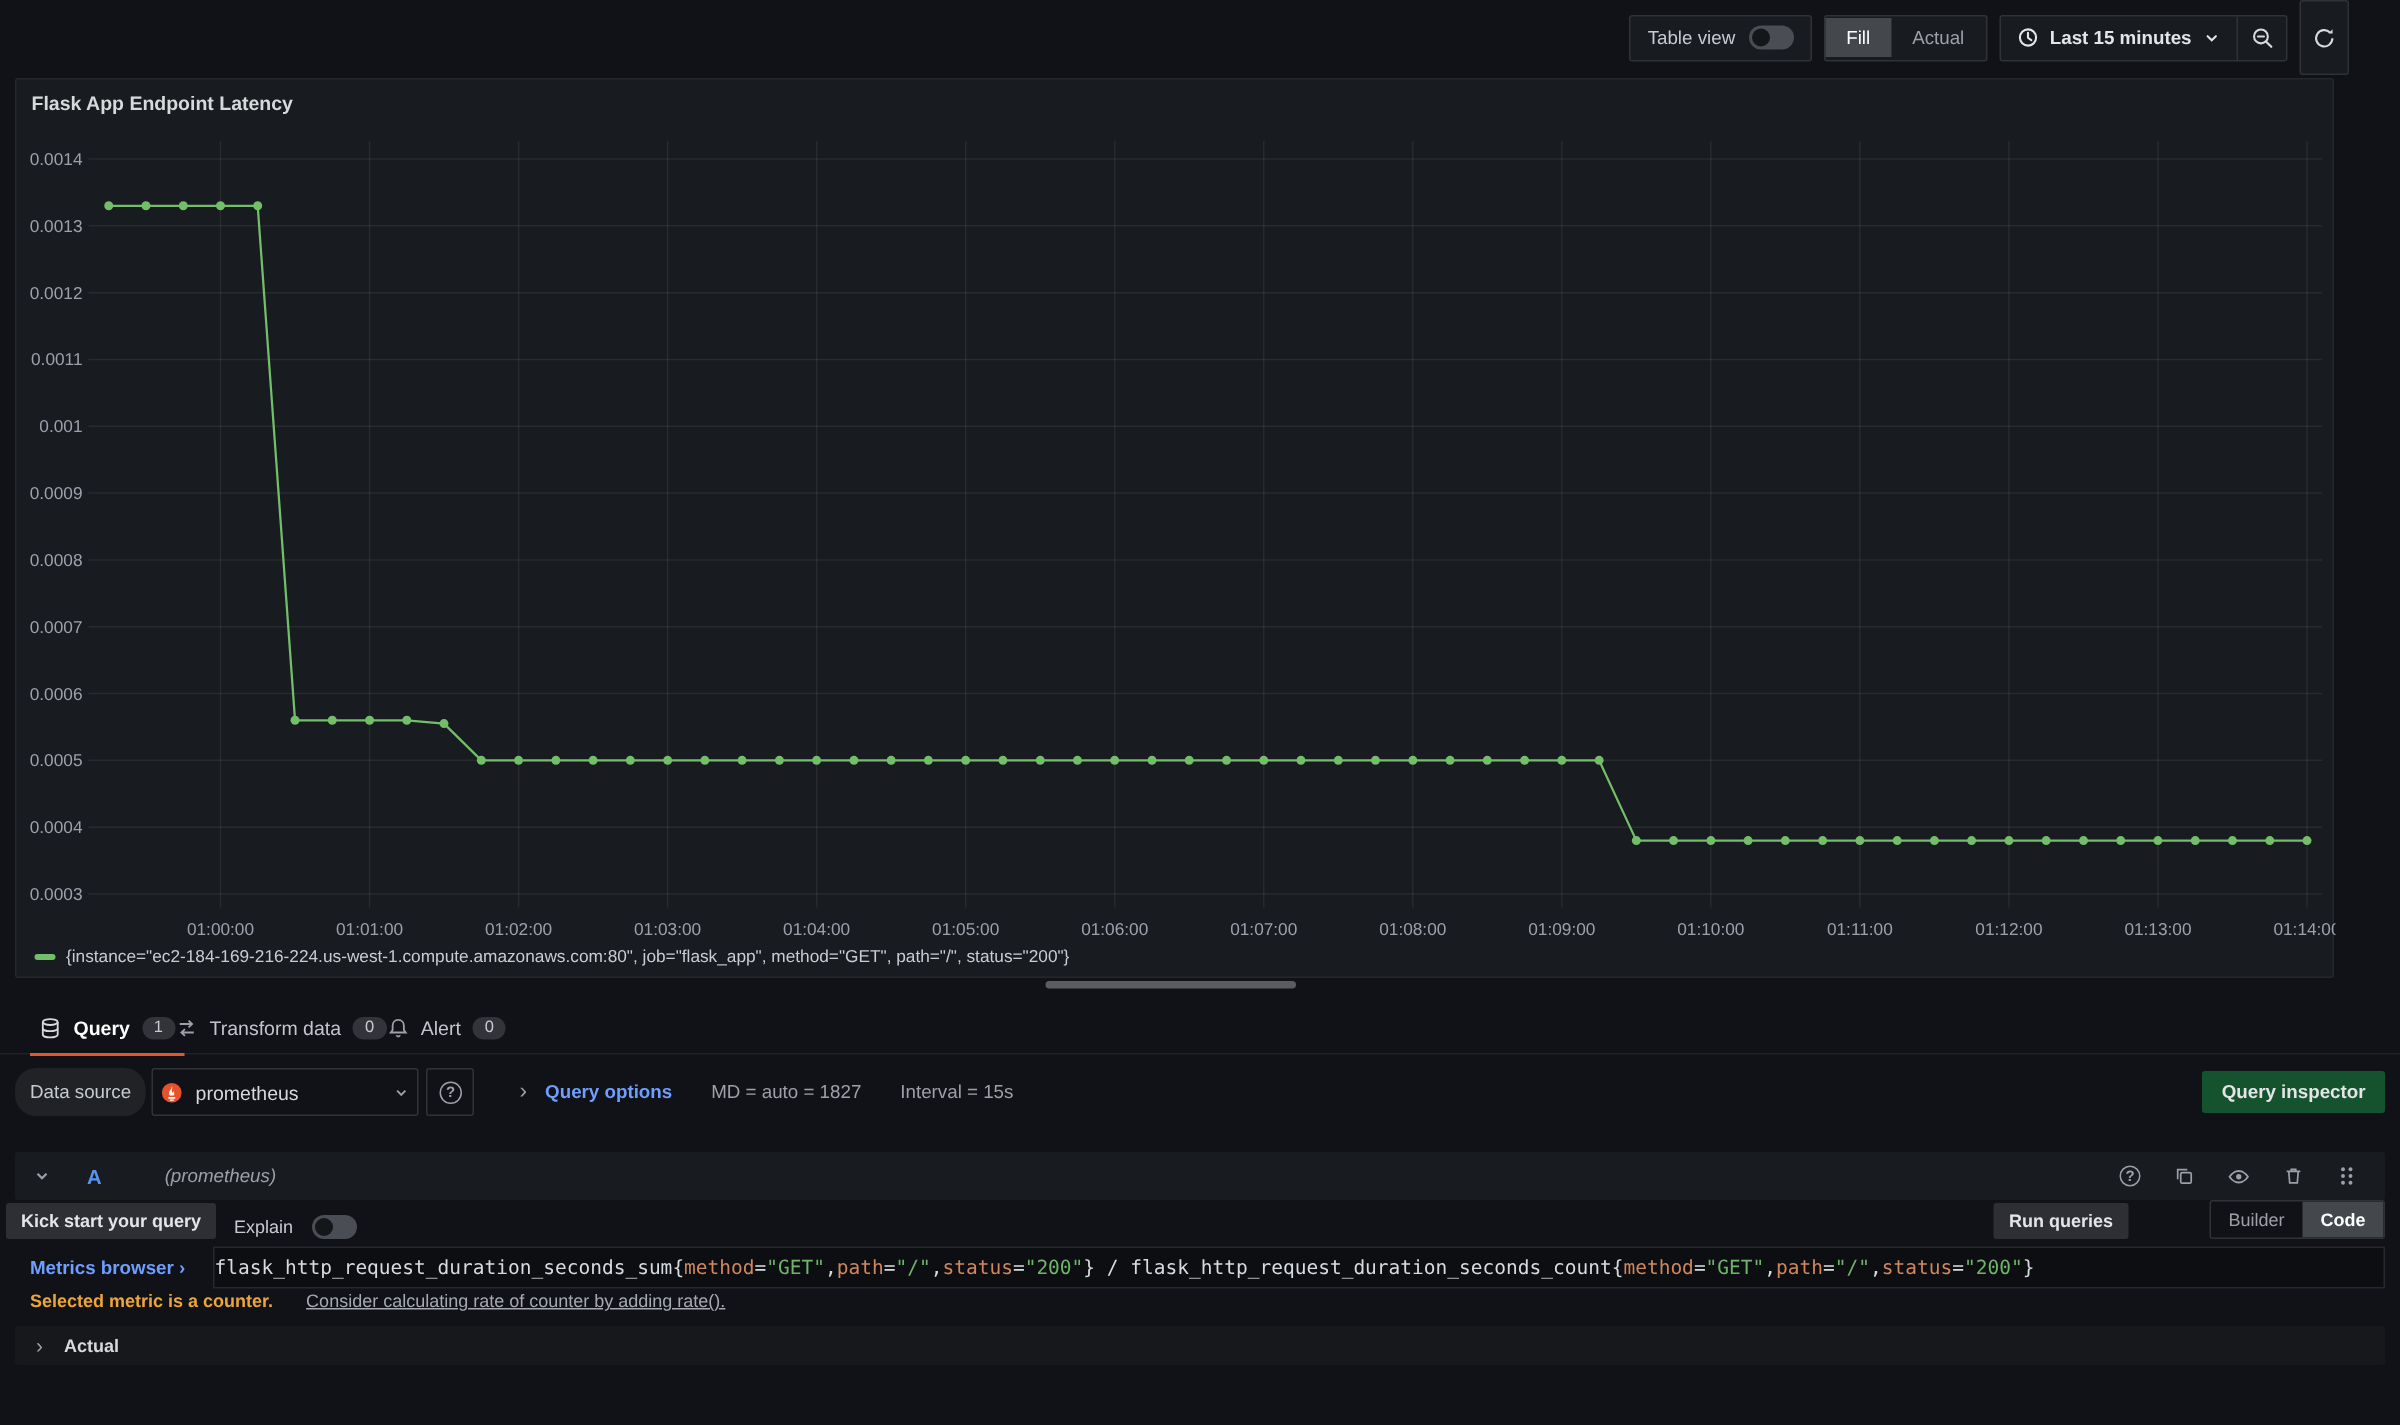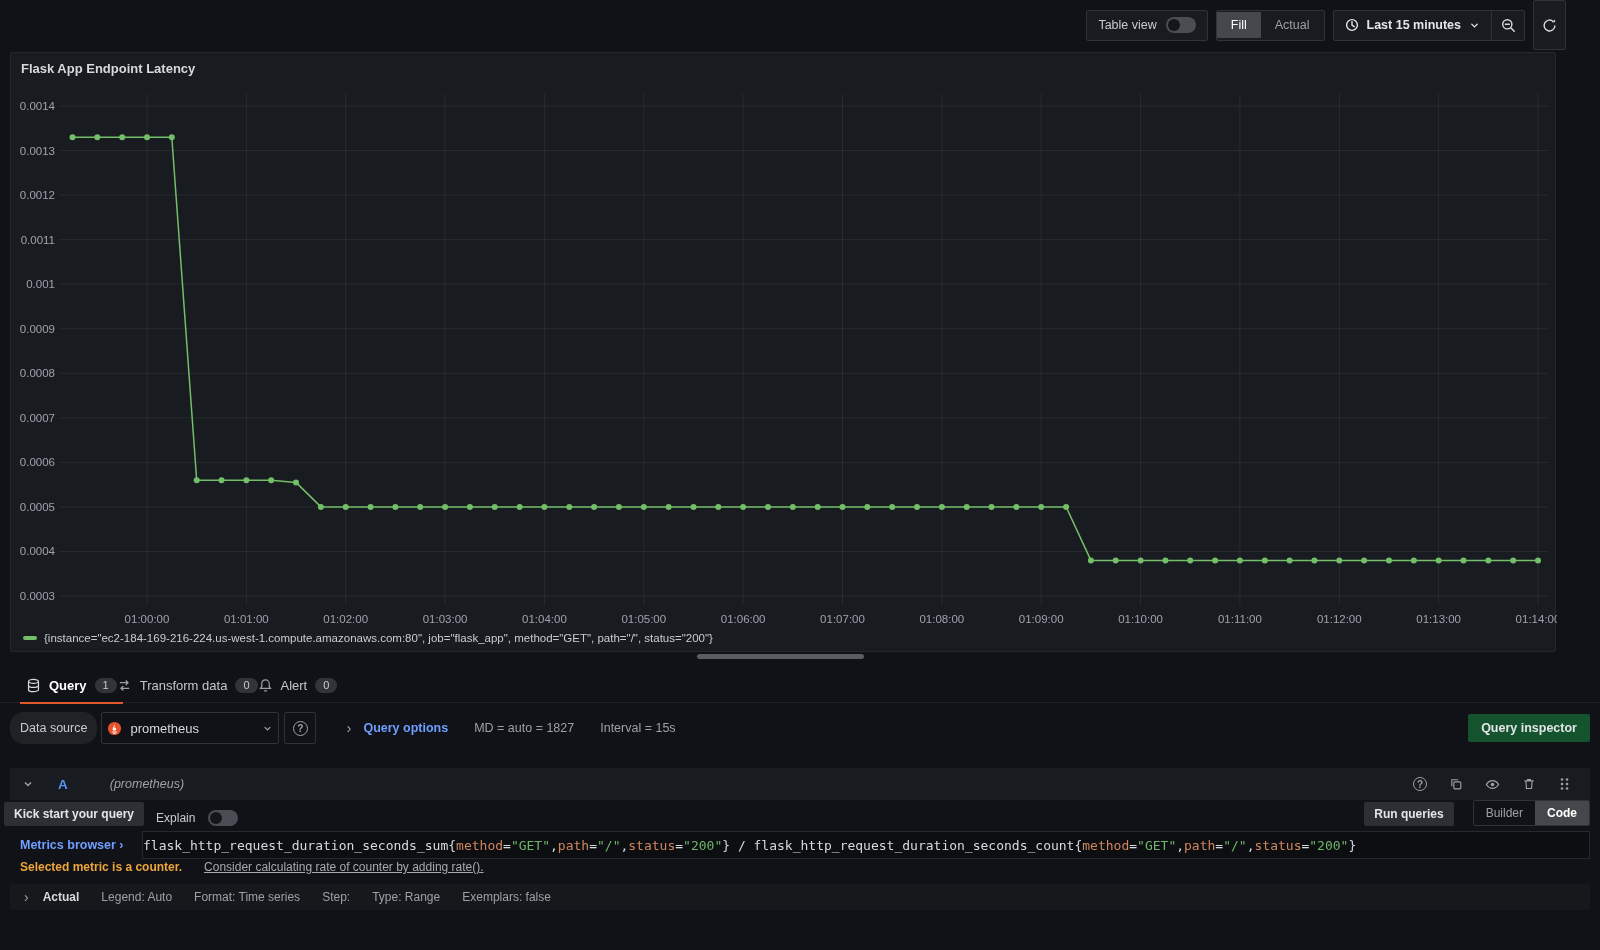--- a/index.html
+++ b/index.html
@@ -57,21 +57,21 @@
   .card-header{position:absolute;top:768px;left:10px;right:10px;height:32px;background:#181b1f;
                border-radius:2px;display:flex;align-items:center;padding:0 20px 0 12px}
   .refid{color:#5794f2;font-weight:700;font-size:13.5px;margin-left:24px}
   .ds-hint{color:#9da0a6;font-style:italic;font-size:12.5px;margin-left:42px}
   .hdr-icons{margin-left:auto;display:flex;align-items:center;gap:22px;color:#9da0a6}
   .hdr-icons > *{cursor:pointer}
   .toolbar-row{position:absolute;top:801px;left:4px;right:10px;height:25px;display:flex;align-items:flex-end}
   .sm-btn{background:#2d2f34;border-radius:2px;padding:5px 10px;font-size:12px;color:#e3e5e8;font-weight:600;cursor:pointer}
   .explain{margin-left:12px;display:flex;align-items:center;gap:13px;font-size:12px;color:#c7cbd1}
   .run-btn{margin-left:auto}
-  .bc-group{margin-left:19px;display:flex;border:1px solid #2f3236;border-radius:2px;overflow:hidden}
+  .bc-group{margin-left:54px;display:flex;border:1px solid #2f3236;border-radius:2px;overflow:hidden}
   .bc{padding:5px 12px;font-size:12px;color:#9da0a6;cursor:pointer}
   .bc.active{background:#44474b;color:#fff;font-weight:600}
   
   .editor-row{position:absolute;top:831px;left:10px;right:10px;height:28px;display:flex;align-items:center}
   .mb-link{color:#6e9fff;font-size:12.5px;font-weight:600;width:132px;padding-left:10px;cursor:pointer;flex:0 0 auto}
   .code-box{flex:1;height:28px;background:#0d0e12;border:1px solid #26282e;display:flex;align-items:center;
             padding:0 0;font-family:"DejaVu Sans Mono","Liberation Mono",monospace;font-size:13px;
             white-space:pre;overflow:hidden;cursor:text}
   .tok-metric{color:#d7dade}.tok-punct{color:#d7dade}
   .tok-label{color:#d0875f}.tok-string{color:#6fb46a}
@@ -361,14 +361,13 @@
 </div>
 
 <div class="warning-row">
   <span class="warn-text">Selected metric is a counter.</span>
   <span class="warn-link">Consider calculating rate of counter by adding rate().</span>
 </div>
 
 <div class="options-row">
   <span class="angle">›</span>
   <span class="opt-title">Actual</span>
-  <span id="opt-items"><span class="opt-item">Legend: Auto</span><span class="opt-item">Format: Time series</span><span class="opt-item">Step:</span><span class="opt-item">Type: Range</span><span class="opt-item">Exemplars: false</span></span>
 </div>
 
 </body></html>

